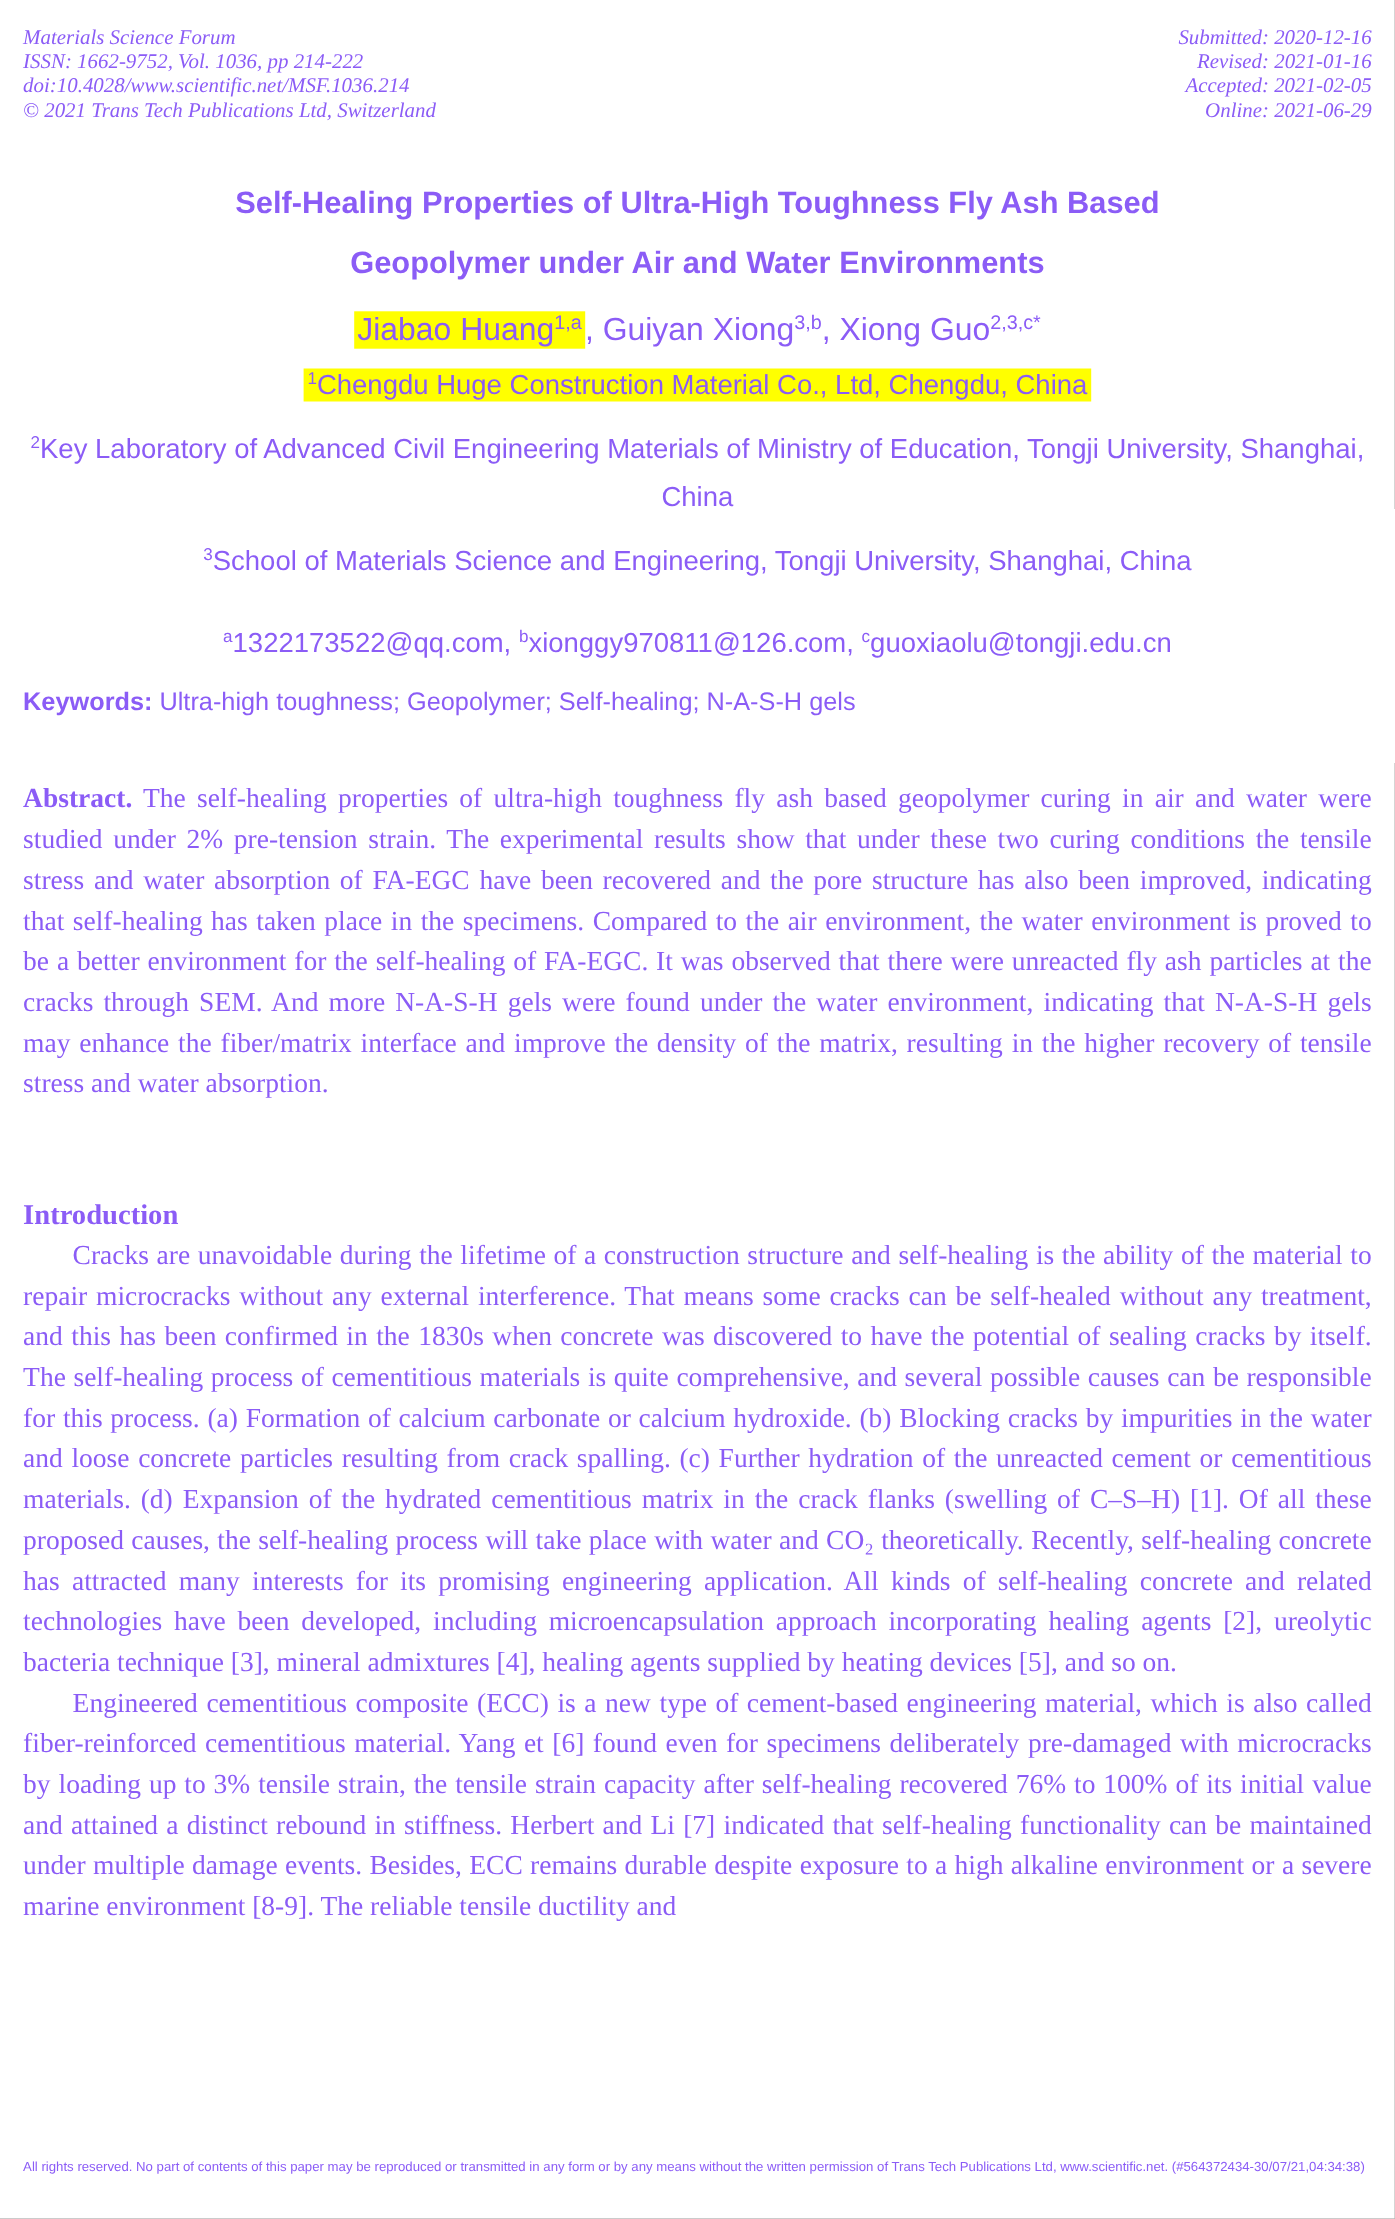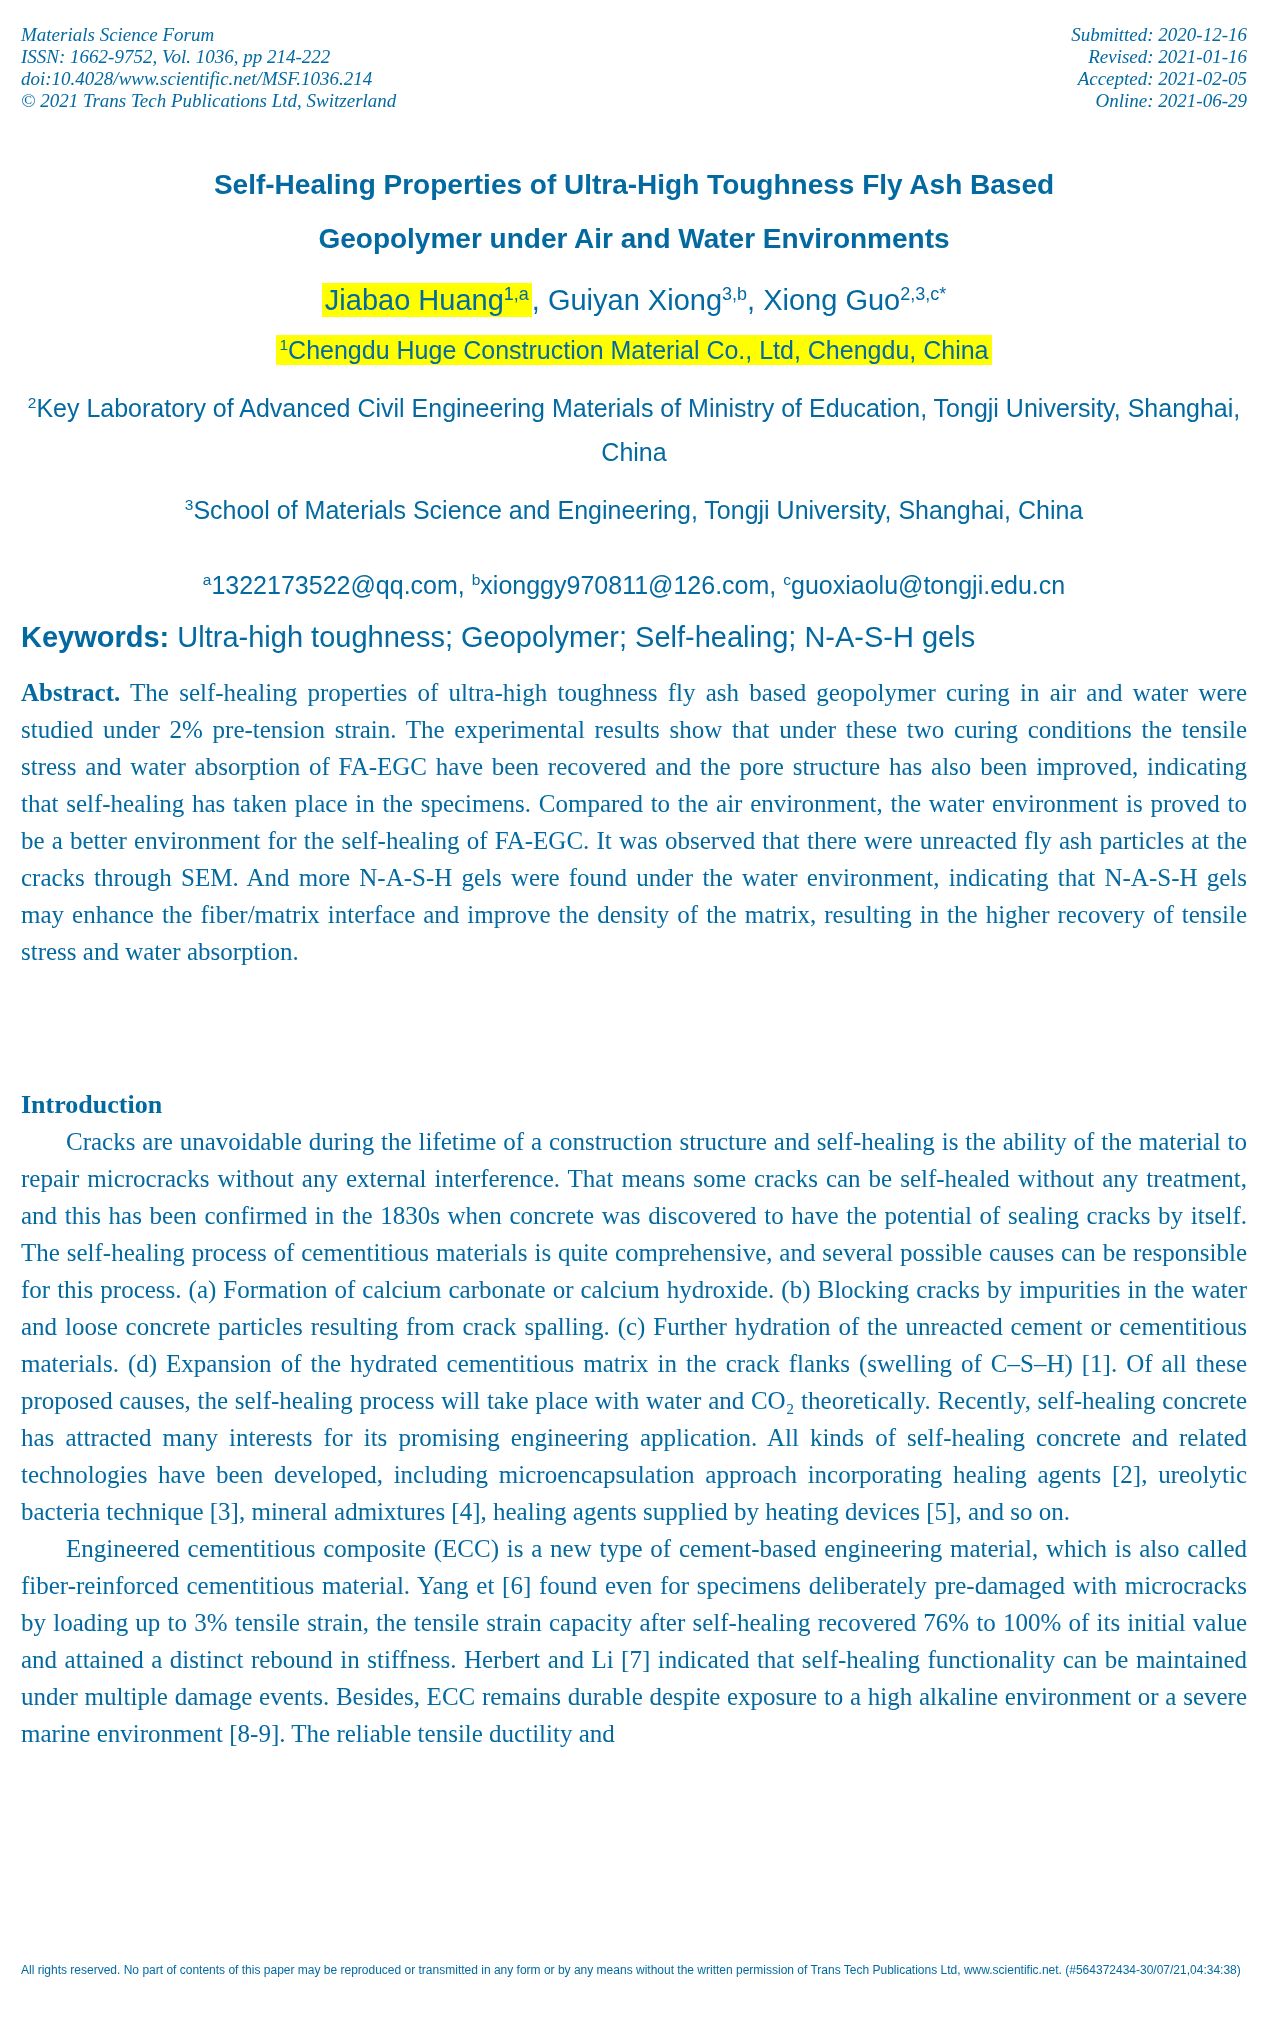--- a/index.html
+++ b/index.html
@@ -2,21 +2,21 @@
 <html><head>
 <meta charset="utf-8">
 <style>
   * { margin:0; padding:0; box-sizing:border-box; }
   html,body { background:#888; }
   .page {
     position:relative;
     width:1268px; height:2017px;
     margin:0 auto;
     background:#ffffff;
-    color:#0369a1;
+    color:#8b5cf6;
     overflow:hidden;
   }
   .abs { position:absolute; left:21px; right:21px; }
 
   
   .jhead { top:24px; display:flex; justify-content:space-between;
     font-family:"Liberation Serif", serif; font-style:italic;
     font-size:19px; line-height:22px; }
   .jhead .right { text-align:right; }
 
@@ -35,27 +35,27 @@
   .aff { text-align:center; font-family:"Liberation Sans", sans-serif;
     font-size:25px; line-height:40px; }
   .aff1 { top:330px; }
   .aff2 { top:388px; }
   .aff3 { top:490px; }
   .emails { top:568px; text-align:center;
     font-family:"Liberation Sans", sans-serif; font-size:25px; line-height:34px; }
 
   
   .keywords { top:620px; font-family:"Liberation Sans", sans-serif;
-    font-size:29px; line-height:34px; }
+    font-size:23px; line-height:34px; }
   .keywords .lbl { font-weight:bold; }
 
   
   .serifbody { font-family:"Liberation Serif", serif; font-size:25px;
     line-height:37px; text-align:justify; }
-  .abstract { top:674px; }
+  .abstract { top:708px; }
   .abstract .lbl { font-weight:bold; }
   .section { top:1086px; }
   .section h2 { font-family:"Liberation Serif", serif; font-weight:bold;
     font-size:26px; line-height:37px; text-align:left; }
   .section p { text-indent:45px; }
 
   
   .pfooter { top:1962px; font-family:"Liberation Sans", sans-serif;
     font-size:12px; line-height:17px; text-align:left; }
 </style>

